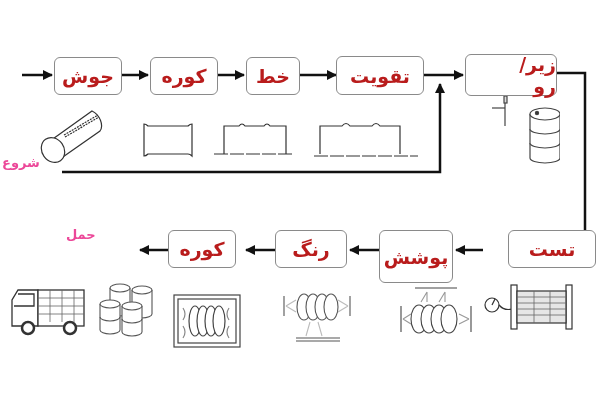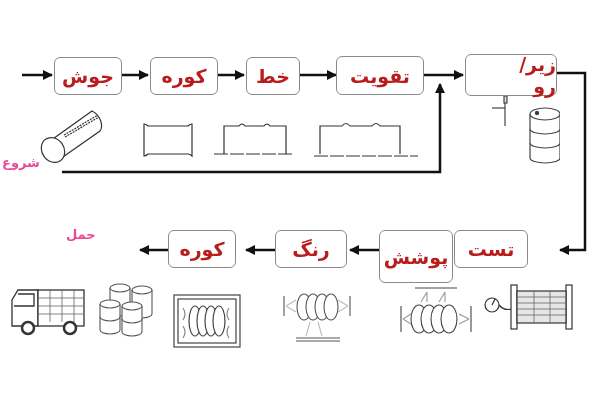--- a/index.html
+++ b/index.html
@@ -70,21 +70,21 @@
   </div>
   <div class="box" style="left:246px;top:57px;width:54px;height:38px;">
     <span>خط</span>
   </div>
   <div class="box" style="left:465px;top:54px;width:92px;height:42px;padding-left:47px;">
     <span>زیر/رو</span>
   </div>
 
   <div class="label" style="left:2px;top:155px;">شروع</div>
 
-  <div class="box" style="left:454px;top:230px;width:74px;height:38px;">
+  <div class="box" style="left:508px;top:230px;width:88px;height:38px;">
     <span>تست</span>
   </div>
   <div class="box" style="left:379px;top:230px;width:74px;height:53px;">
     <span>پوشش</span>
   </div>
   <div class="box" style="left:275px;top:230px;width:72px;height:38px;">
     <span>رنگ</span>
   </div>
   <div class="box" style="left:168px;top:230px;width:68px;height:38px;">
     <span>کوره</span>

